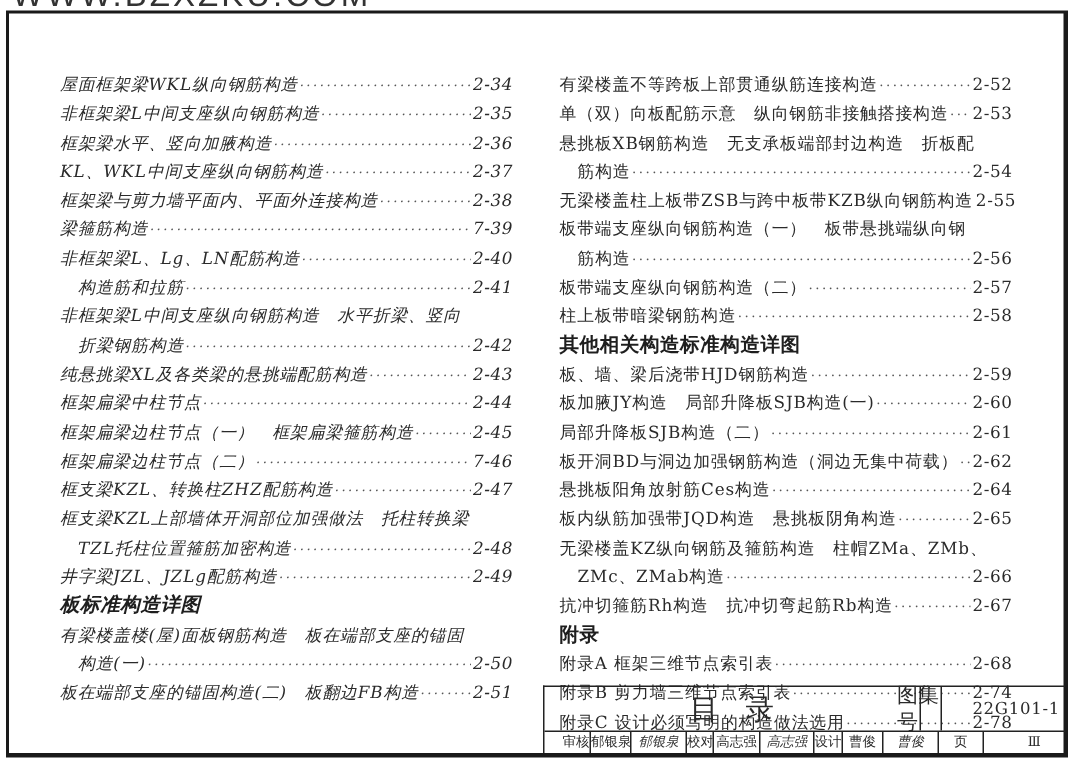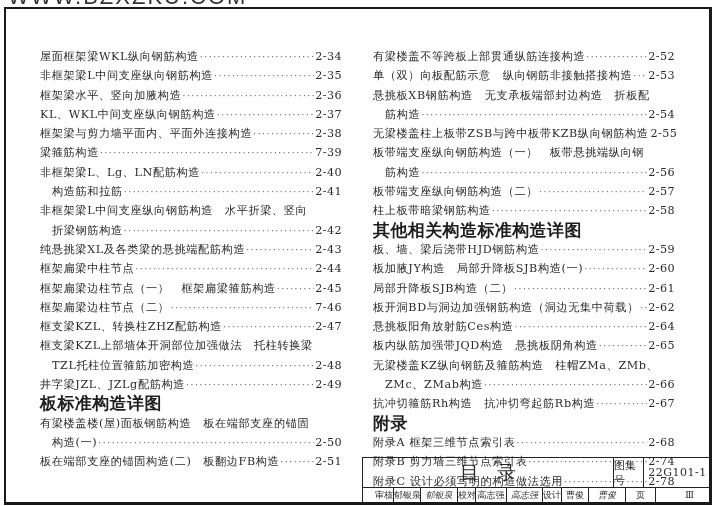--- a/index.html
+++ b/index.html
@@ -16,59 +16,59 @@
     line-height:22px;
   }
   .frame {
     position:absolute; left:4px; top:7px; width:703px; height:493px;
     border:2px solid #1a1a1a;
     border-right-width:3px; border-bottom-width:3px;
   }
   .col {
     position:absolute; top:47px;
   }
-  .col.left { left:40px; width:302px; }
+  .col.left { left:40px; width:302px;font-style:italic; }
   .col.right { left:373px; width:302px; }
   .row {
     height:19.3px; line-height:19.3px; font-size:11.2px;
     display:flex; align-items:baseline; white-space:nowrap;
     letter-spacing:0.6px;
   }
   .row.indent .txt { padding-left:12px; }
   .row .txt { flex:0 0 auto; }
   .row .dots {
     flex:1 1 auto; overflow:hidden; color:#555;
     letter-spacing:1.6px; font-size:9px;
     margin:0 1px;
   }
   .row .dots::before {
     content:"··································································································";
   }
   .row .pg { flex:0 0 auto; letter-spacing:0.4px; }
   .row.heading .txt {
     font-family:"DejaVu Sans", "Liberation Sans", sans-serif;
-    font-weight:bold; font-size:17px; letter-spacing:0.4px; color:#1e1e1e;
+    font-weight:bold; font-size:13px; letter-spacing:0.4px; color:#1e1e1e;
   }
   
   .tb {
     position:absolute; left:362px; top:457px; width:348px; height:45px;
     border-left:1.5px solid #222; border-top:1.5px solid #222;
     box-sizing:border-box;
   }
   .tb-top { position:absolute; left:0; top:0; width:100%; height:30px; border-bottom:1px solid #222; box-sizing:border-box; }
   .tb-title {
     position:absolute; left:0; top:0; width:251px; height:29px;
     display:flex; align-items:center; justify-content:center;
     font-family:"DejaVu Sans", sans-serif; font-size:19px; letter-spacing:18px;
     border-right:1px solid #222; box-sizing:border-box; padding-left:18px;
   }
   .tb-atlas-label {
-    position:absolute; left:251px; top:0; width:30px; height:29px;
+    position:absolute; left:235px; top:0; width:30px; height:29px;
     display:flex; align-items:center; justify-content:center;
-    font-size:11px; border-right:1px solid #222; box-sizing:border-box;
+    font-size:14px; border-right:1px solid #222; box-sizing:border-box;
   }
   .tb-atlas-val {
     position:absolute; left:281px; top:0; width:67px; height:29px;
     display:flex; align-items:center; justify-content:center;
     font-size:11px; letter-spacing:0.5px;
   }
   .tb-bottom { position:absolute; left:12px; top:30px; width:100%; height:14px; }
   .cell {
     position:absolute; top:0; height:14px; line-height:14px;
     font-size:9px; text-align:center; border-right:1px solid #222; box-sizing:border-box;

